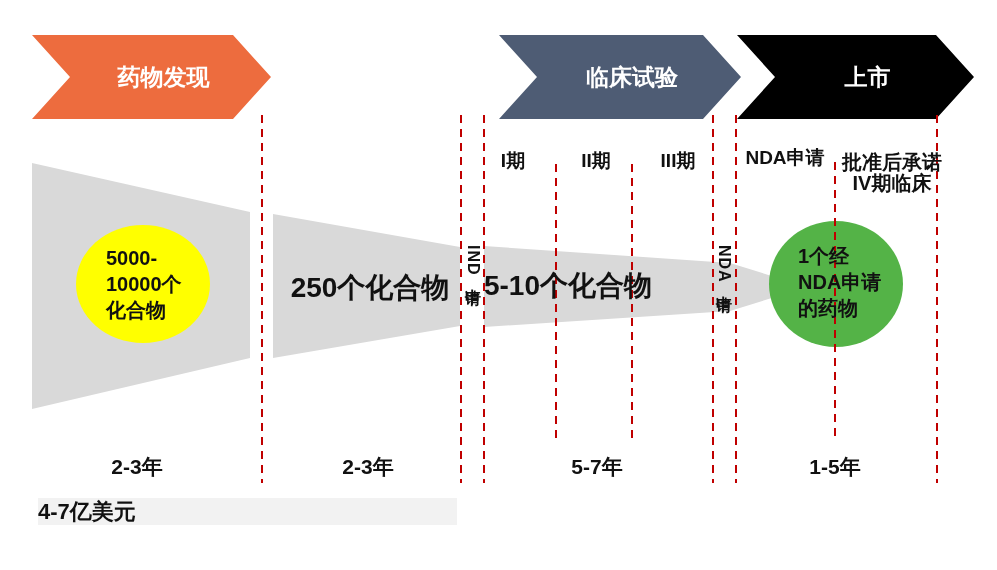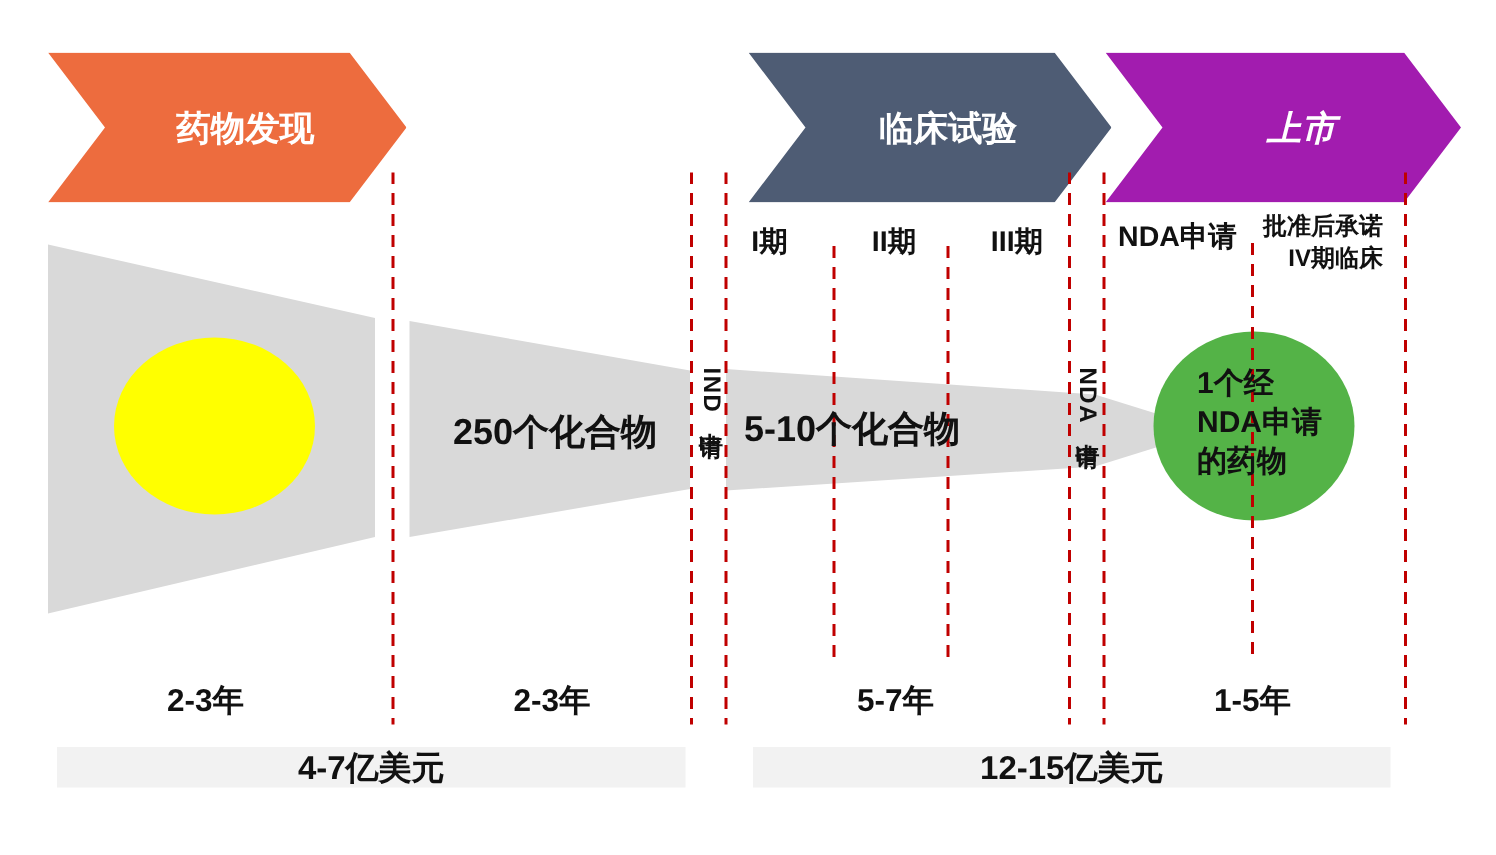--- a/index.html
+++ b/index.html
@@ -2,21 +2,21 @@
 <html><head>
 <meta charset="utf-8">
 <style>
   html,body{margin:0;padding:0;background:#fff;}
   .canvas{
     position:relative;width:997px;height:570px;background:#fff;overflow:hidden;
     font-family:"Liberation Sans","DejaVu Sans",sans-serif;color:#111;
   }
   
   .arrow{
-    position:absolute;top:35px;height:100px;
+    position:absolute;top:35px;height:84px;
     clip-path:polygon(0 0, calc(100% - 38px) 0, 100% 50%, calc(100% - 38px) 100%, 0 100%, 38px 50%);
     display:flex;align-items:center;justify-content:center;
     color:#fff;font-size:23px;font-weight:700;padding-left:24px;box-sizing:border-box;
   }
   .a1{left:32px;width:239px;}
   .a2{left:266px;width:237px;}
   .a3{left:499px;width:242px;}
   .a4{left:737px;width:237px;}
   
   .funnel-svg{position:absolute;left:0;top:0;}
@@ -24,45 +24,45 @@
   .vline{
     position:absolute;width:2px;
     background:repeating-linear-gradient(to bottom,var(--line-color) 0 8px,transparent 8px 14px);
   }
   .vline.full{top:115px;height:368px;}
   .vline.short{top:164px;height:274px;}
   
   .txt{position:absolute;font-weight:700;white-space:pre-line;}
   .ctr{transform:translate(-50%,-50%);text-align:center;white-space:nowrap;}
   .phase{font-size:19px;}
-  .postapproval{font-size:16px;line-height:21px;text-align:right;}
-  .compound{font-size:24px;}
+  .postapproval{font-size:20px;line-height:21px;text-align:center;margin-top:11px;}
+  .compound{font-size:28px;}
   .circle-text{font-size:20px;line-height:26px;text-align:left;}
   .vtext{
     position:absolute;writing-mode:vertical-rl;text-orientation:mixed;
     font-size:16px;font-weight:700;letter-spacing:1px;
   }
   .year{font-size:21px;}
   .costbar{
-    position:absolute;top:498px;height:27px;display:flex;align-items:center;justify-content:center;
+    position:absolute;top:498px;height:27px;display:flex;align-items:center;justify-content:flex-start;
     font-size:22px;font-weight:700;
   }
 </style>
 </head>
 <body>
 
 <div class="canvas" style="--line-color: #C00000;">
 
   <div class="arrow a1" style="background: rgb(237, 108, 62);">
     <span>药物发现</span>
   </div>
   <div class="arrow a3" style="background: rgb(78, 92, 116);">
     <span>临床试验</span>
   </div>
-  <div class="arrow a4" style="background: #a21caf; font-style: italic;">
+  <div class="arrow a4" style="background: #000000;">
     <span>上市</span>
   </div>
 
   <svg class="funnel-svg" width="997" height="570" viewBox="0 0 997 570">
     <polygon points="32,163 250,212 250,358 32,409" fill="#D9D9D9"></polygon>
     <polygon points="273,214 460,247 460,326 273,358" fill="#D9D9D9"></polygon>
     <polygon points="484,246 730,263 807,287 730,311 484,327" fill="#D9D9D9"></polygon>
     <ellipse cx="143" cy="284" rx="67" ry="59" fill="#FFFF00"></ellipse>
     <ellipse cx="836" cy="284" rx="67" ry="63" fill="#54B347"></ellipse>
   </svg>
@@ -77,33 +77,33 @@
   <div class="vline short" style="left:834px;top:162px;height:276px"></div>
   <div class="vline full" style="left:936px"></div>
 
   <div class="txt ctr phase" style="left:513px;top:161px">I期</div>
   <div class="txt ctr phase" style="left:596px;top:161px">II期</div>
   <div class="txt ctr phase" style="left:678px;top:161px">III期</div>
   <div class="txt ctr phase" style="left:785px;top:158px">NDA申请</div>
   <div class="txt postapproval" style="left:842px;top:141px">批准后承诺
 IV期临床</div>
 
+  <div class="txt circle-text" style="left:106px;top:245px">5000-
+10000个
+化合物</div>
   <div class="txt ctr compound" style="left:370px;top:288px">250个化合物</div>
   <div class="txt ctr compound" style="left:568px;top:286px">5-10个化合物</div>
   <div class="txt circle-text" style="left:798px;top:243px">1个经
 NDA申请
 的药物</div>
   <div class="vtext" style="left:462px;top:245px">IND申请</div>
   <div class="vtext" style="left:713px;top:245px">NDA申请</div>
 
   <div class="txt ctr year" style="left:137px;top:467px">2-3年</div>
   <div class="txt ctr year" style="left:368px;top:467px">2-3年</div>
   <div class="txt ctr year" style="left:597px;top:467px">5-7年</div>
   <div class="txt ctr year" style="left:835px;top:467px">1-5年</div>
 
   <div class="costbar" style="left: 38px; width: 419px; background: rgb(242, 242, 242);">
     <span>4-7亿美元</span>
   </div>
-  <div class="costbar" style="left: 502px; width: 425px; background: rgb(242, 242, 242);">
-    <span>12-15亿美元</span>
-  </div>
 
 </div>
 
 </body></html>

